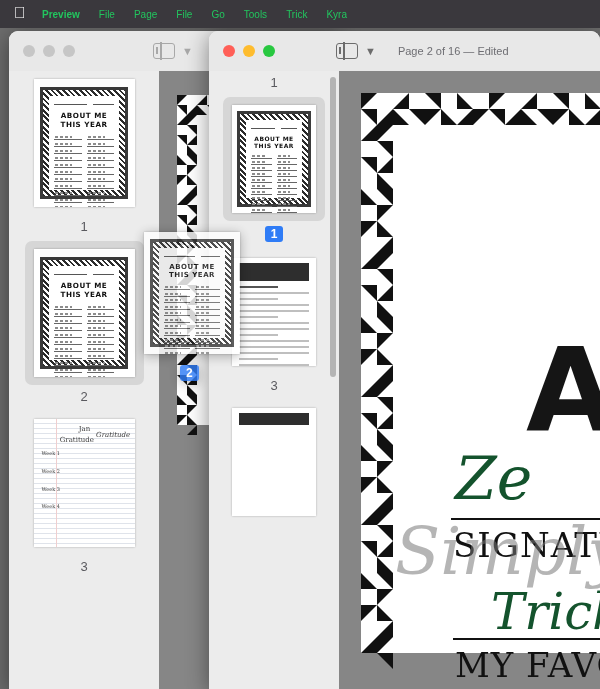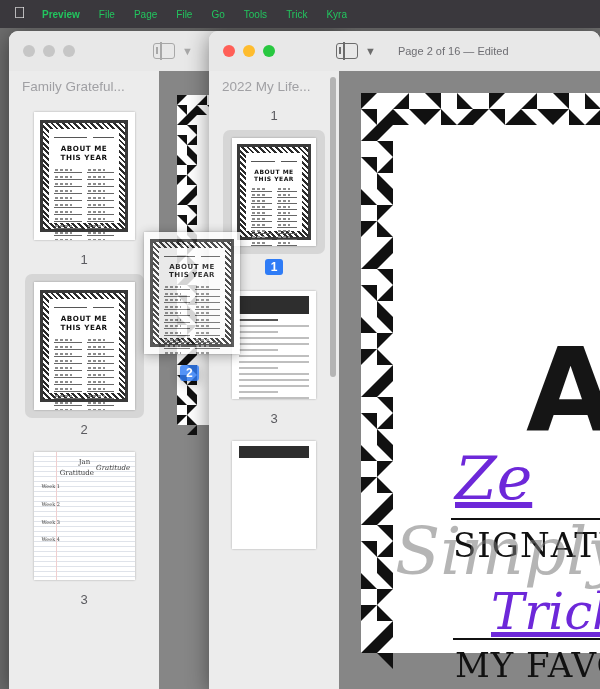--- a/index.html
+++ b/index.html
@@ -243,23 +243,22 @@
     position: absolute;
     font-family: "DejaVu Sans", sans-serif;
     font-weight: bold;
     color: #151515;
     line-height: 1;
   }
   .scriptword {
     position: absolute;
     font-family: "DejaVu Serif", serif;
     font-style: italic;
-    color: #6d28d9;
+    color: #14532d;
     white-space: nowrap;
-    text-decoration: underline;
   }
   .capword {
     position: absolute;
     font-family: "DejaVu Serif", serif;
     color: #111;
     letter-spacing: 1px;
     white-space: nowrap;
   }
   .rule { position: absolute; height: 2px; background: #111; }
 </style>
@@ -292,21 +291,20 @@
       </div>
       <div class="tb-right" style="margin-right:148px;">
         <span class="sidebar-btn"></span>
         <span class="chev">▼</span>
       </div>
     </div>
 
     <div class="wbody" style="height:618px;">
 
       <div class="sidebar" style="width:150px;">
-        <div class="sb-head">Family Grateful...</div>
         <div class="thumbs">
 
           <div class="thumb-cell">
             <div class="thumb-sel">
               <div class="page" style="width:101px;height:128px;">
                 <div class="doc-about">
                   <div class="frame">
                       <div class="inner">
                     <div class="toplines">
                           <i style="width:34px"></i>
@@ -556,21 +554,20 @@
         <span class="chev">▼</span>
       </div>
       <div class="tb-title-wrap">
         <div class="tb-sub">Page 2 of 16 — Edited</div>
       </div>
     </div>
 
     <div class="wbody" style="height:618px;">
 
       <div class="sidebar" style="width:130px;">
-        <div class="sb-head">2022 My Life...</div>
         <div class="sb-scroll" style="right:3px; height:300px;"></div>
 
         <div class="thumbs">
 
           <div class="thumb-cell">
             <div class="pnum">1</div>
           </div>
 
           <div class="thumb-cell">
             <div class="thumb-sel sel-gray">

